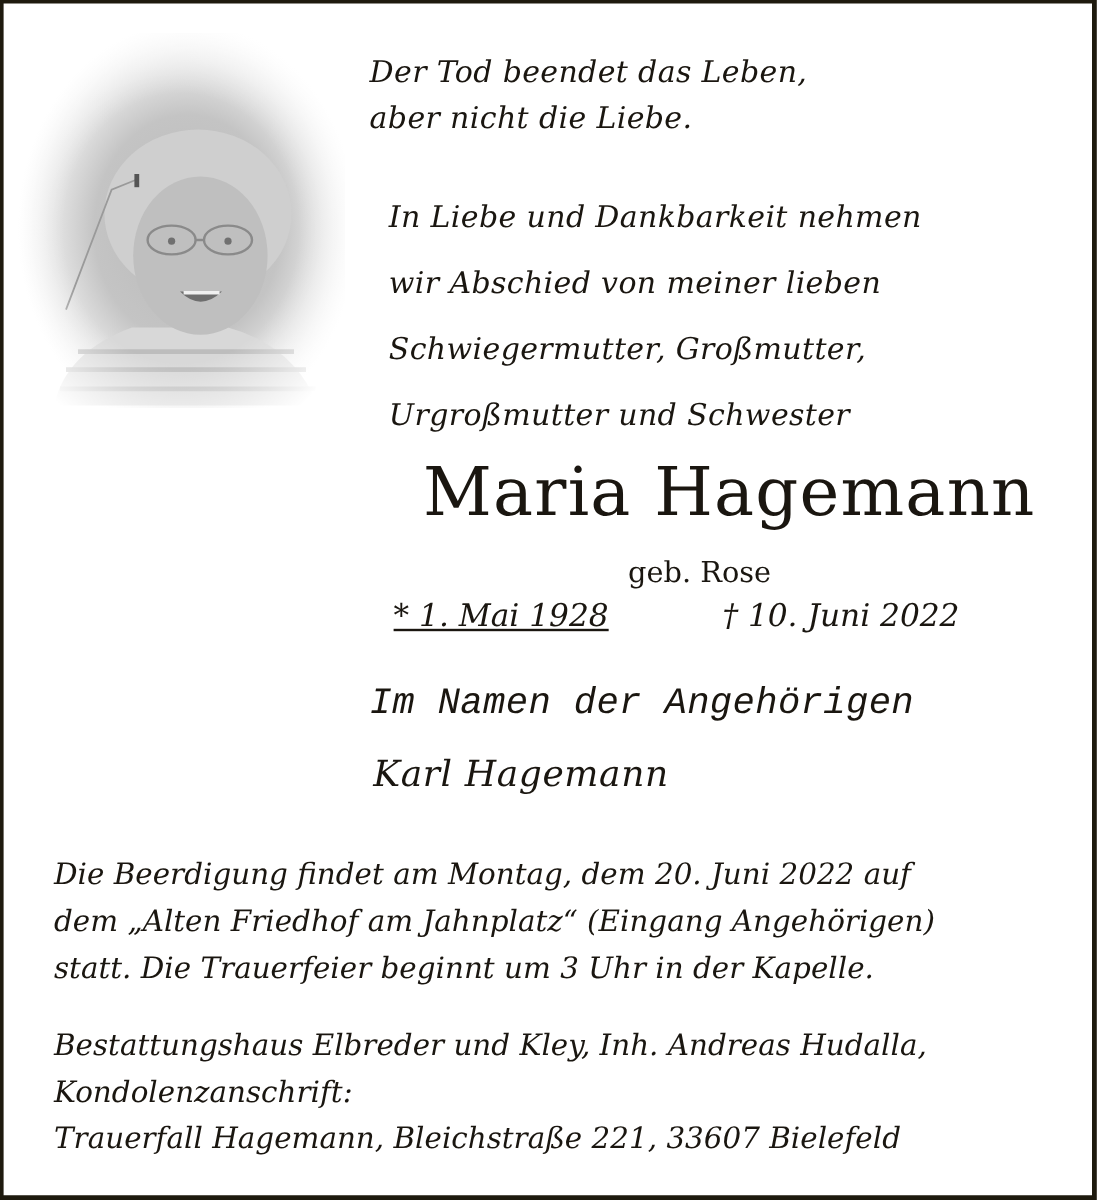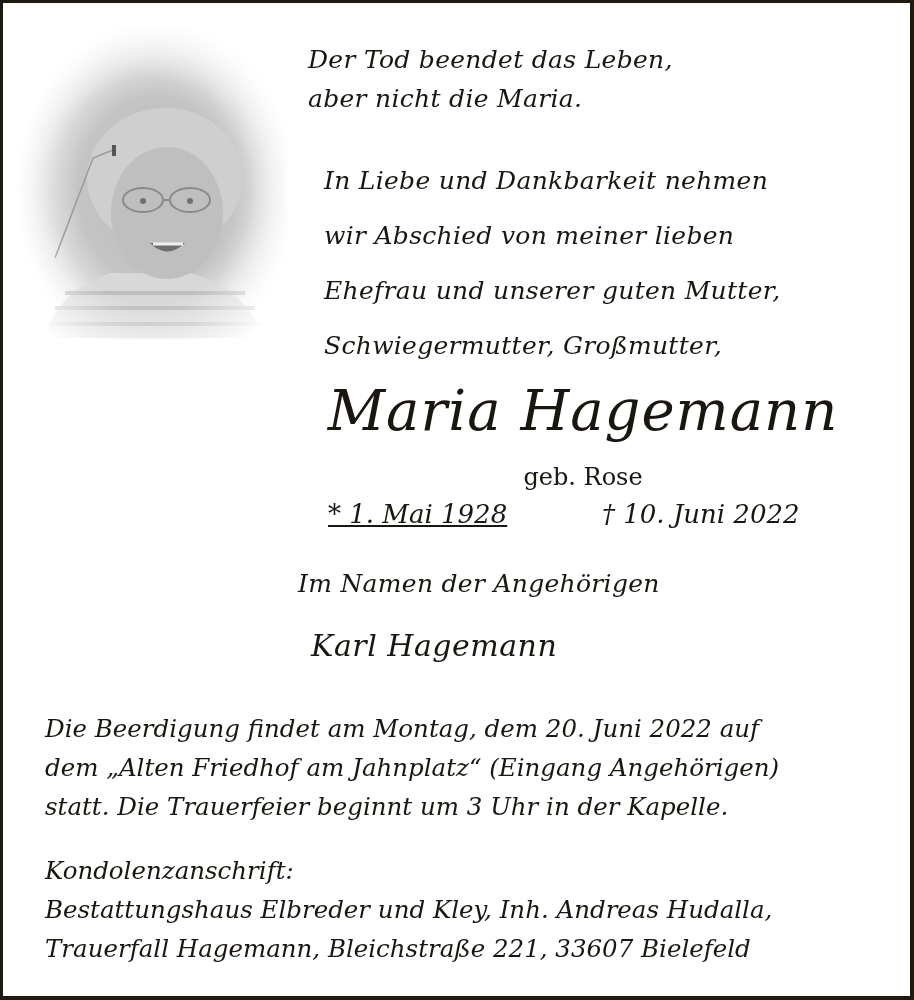--- a/index.html
+++ b/index.html
@@ -27,36 +27,36 @@
     .poem {
       position: absolute; left: 305px; top: 38px;
       font-size: 25px; line-height: 38.5px;
       font-style: italic; letter-spacing: 0.3px;
     }
     .poem p { margin: 0; }
     .intro { position: absolute; left: 305px; top: 142px; font-size: 25px; line-height: 39px; font-style: italic; letter-spacing: 0.3px; }
     .intro p { margin: 16px; }
     .name {
       position: absolute; left: 300px; top: 375px; width: 560px;
-      font-size: 56px; font-style: italic; letter-spacing: 1px;
-      text-align: center;
+      font-size: 56px; letter-spacing: 1px;
+      text-align: right;
     }
     .born-name {
       position: absolute; left: 300px; top: 460px; width: 560px;
       text-align: center; font-size: 24px; 
     }
     .dates {
       position: absolute; left: 300px; top: 496px; width: 560px;
       font-size: 26px; font-style: italic;
     }
     .dates .birth { position: absolute; left: 25px; text-decoration: underline; }
     .dates .death { position: absolute; left: 299px; text-align: right; }
     .signoff-intro {
-      position: absolute; left: 295px; top: 566px;
-      font-size: 25px; font-style: italic; letter-spacing: 0.3px;
+      position: absolute; left: 305px; top: 566px;
+      font-size: 31px; font-style: italic; letter-spacing: 0.3px; font-family: Liberation Mono, monospace;
     }
     .signoff-name {
       position: absolute; left: 308px; top: 625px;
       font-size: 30px; font-style: italic; letter-spacing: 0.5px;
     }
     .funeral {
       position: absolute; left: 42px; top: 706px; width: 840px;
       font-size: 24.5px; line-height: 39px; font-style: italic;
     }
     .funeral p { margin: 0; white-space: nowrap; }
@@ -97,46 +97,46 @@
       <path d="M138 216 L168 216" stroke="#f0f0f0" stroke-width="3"></path>
 
       <path d="M40 230 L78 130 L98 122" stroke="#9a9a9a" stroke-width="1.5" fill="none"></path>
       <rect x="97" y="117" width="4" height="11" fill="#555"></rect>
       <rect x="0" y="0" width="272" height="312" fill="url(#fade)"></rect>
     </svg>
   </div>
 
   <div class="poem">
     <p>Der Tod beendet das Leben,</p>
-    <p>aber nicht die Maria.</p>
+    <p>aber nicht die Liebe.</p>
   </div>
 
   <div class="intro">
     <p>In Liebe und Dankbarkeit nehmen</p>
     <p>wir Abschied von meiner lieben</p>
-    <p>Ehefrau und unserer guten Mutter,</p>
     <p>Schwiegermutter, Großmutter,</p>
+    <p>Urgroßmutter und Schwester</p>
   </div>
 
   <div class="name">Maria Hagemann</div>
   <div class="born-name">geb. Rose</div>
 
   <div class="dates">
     <span class="birth">* 1. Mai 1928</span>
     <span class="death">† 10. Juni 2022</span>
   </div>
 
   <div class="signoff-intro">Im Namen der Angehörigen</div>
   <div class="signoff-name">Karl Hagemann</div>
 
   <div class="funeral">
     <p>Die Beerdigung findet am Montag, dem 20. Juni 2022 auf</p>
     <p>dem „Alten Friedhof am Jahnplatz“ (Eingang Angehörigen)</p>
     <p>statt. Die Trauerfeier beginnt um 3 Uhr in der Kapelle.</p>
   </div>
 
   <div class="condolence">
+    <p>Bestattungshaus Elbreder und Kley, Inh. Andreas Hudalla,</p>
     <p>Kondolenzanschrift:</p>
-    <p>Bestattungshaus Elbreder und Kley, Inh. Andreas Hudalla,</p>
     <p>Trauerfall Hagemann, Bleichstraße 221, 33607 Bielefeld</p>
   </div>
 
 </div>
 
 </body></html>

